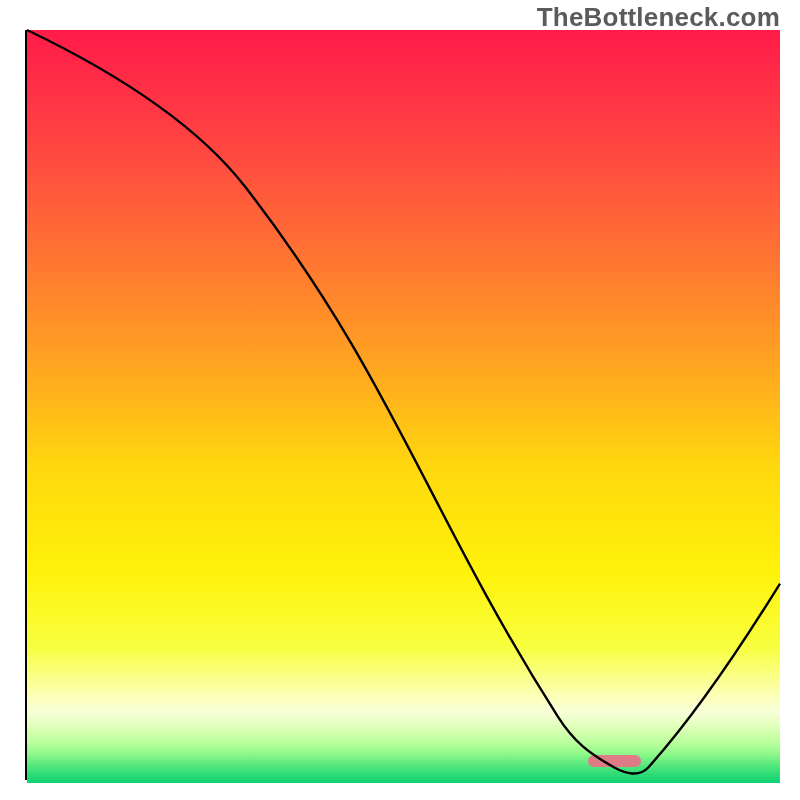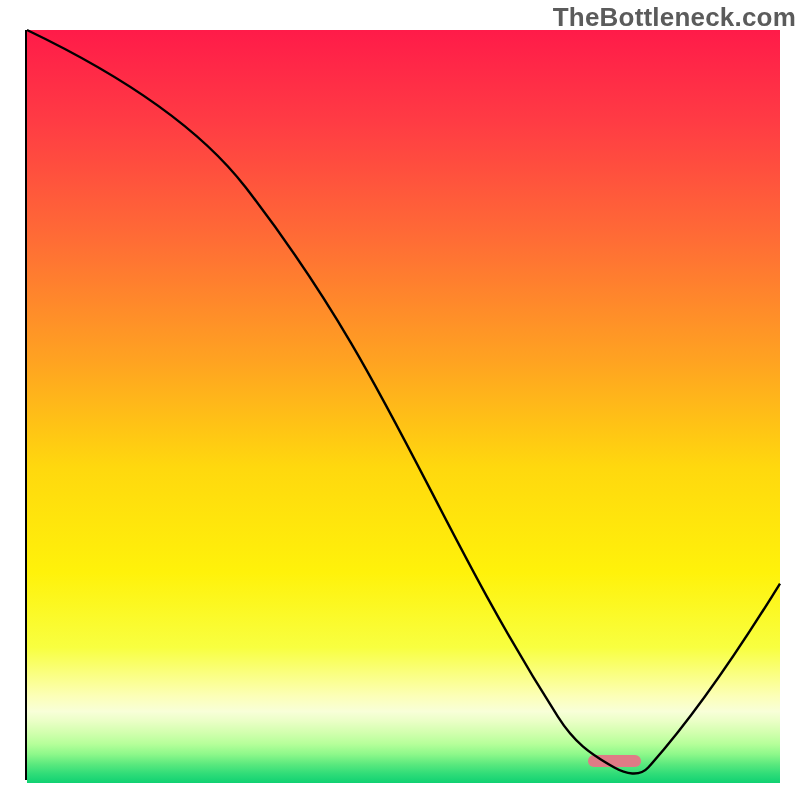--- a/index.html
+++ b/index.html
@@ -12,21 +12,21 @@
     font-family: Arial, Helvetica, sans-serif;
   }
   .chart-wrap {
     position: relative;
     width: 800px;
     height: 800px;
   }
   .watermark {
     position: absolute;
     top: 2px;
-    right: 4px;
+    right: 20px;
     font-size: 26px;
     font-weight: 600;
     color: #5b5b5b;
     letter-spacing: 0.2px;
   }
   .plot-area {
     position: absolute;
     left: 25px;
     top: 30px;
     width: 755px;

